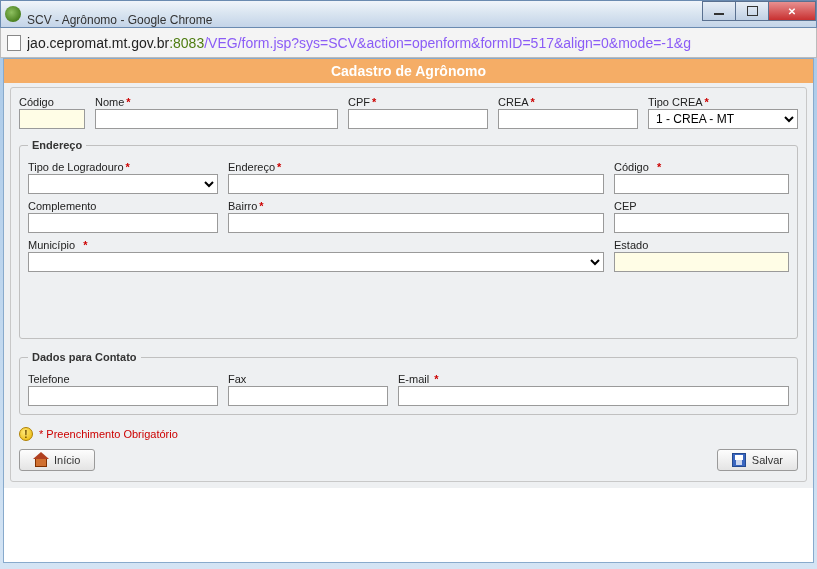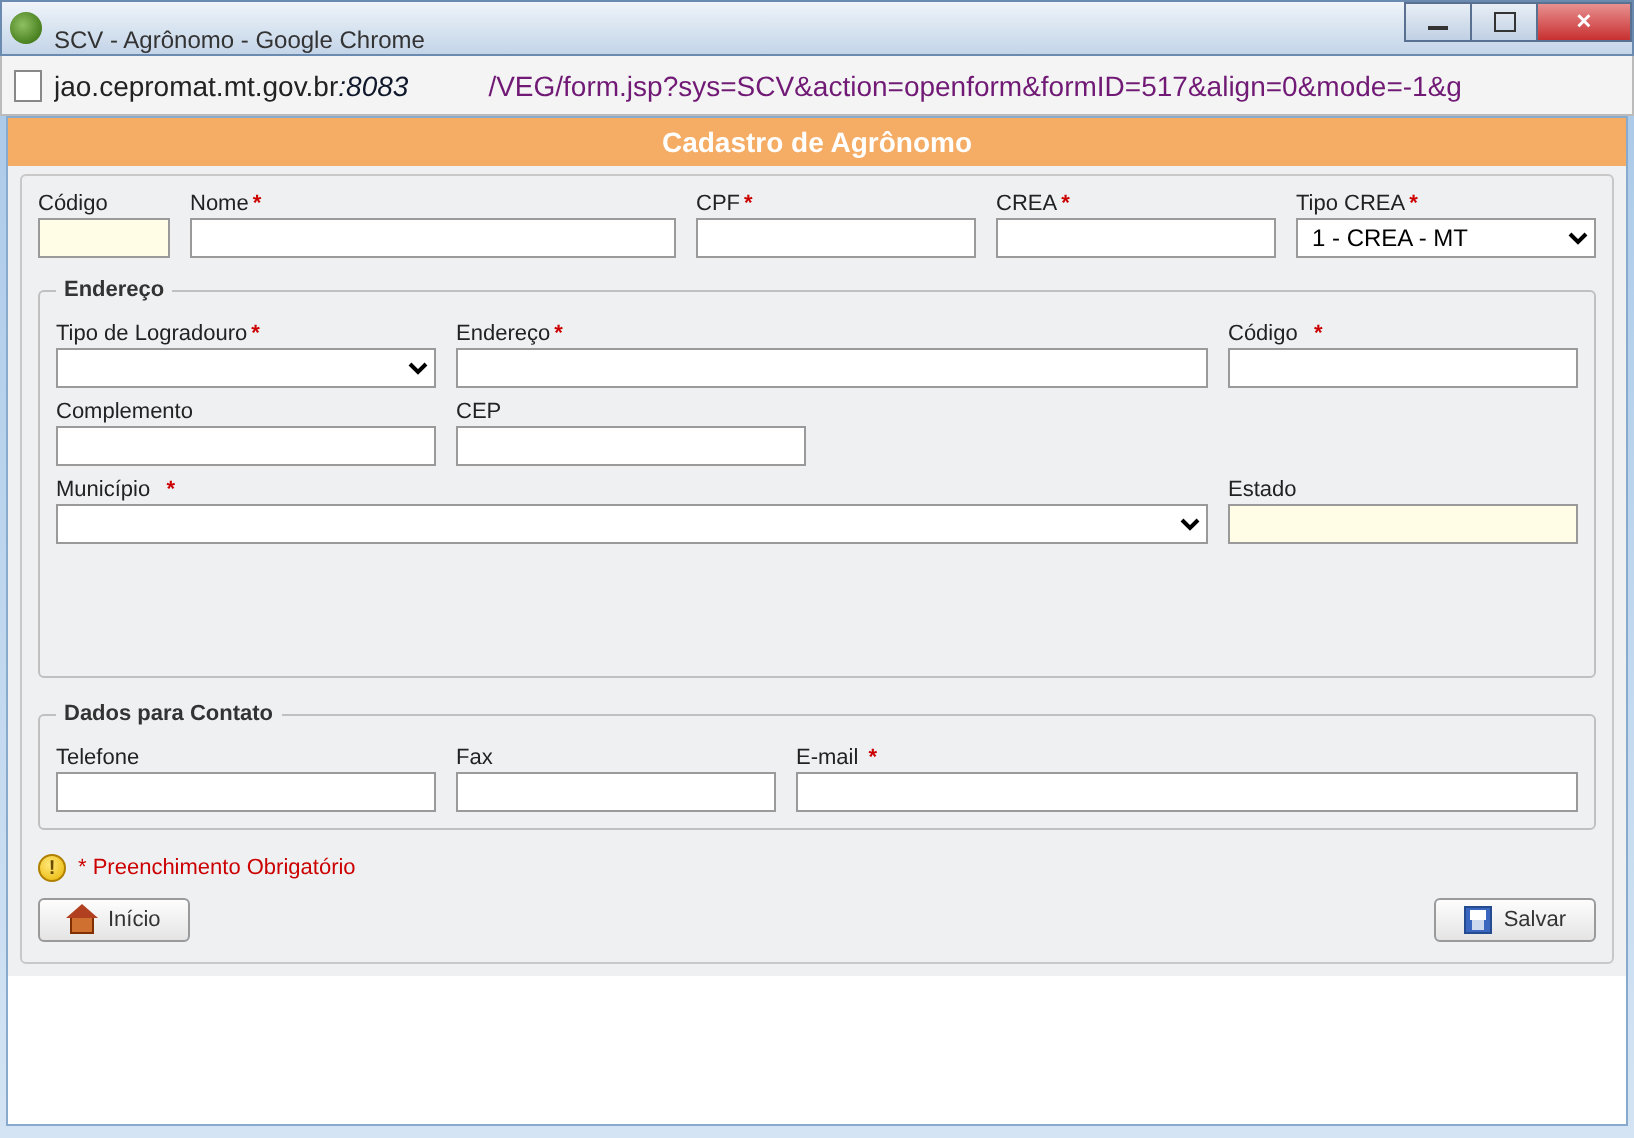--- a/index.html
+++ b/index.html
@@ -61,22 +61,22 @@
     width: 14px; height: 16px;
     border: 1px solid #888;
     background: #fff;
     position: relative;
   }
   .url-text {
     font-size: 14px; color: #333;
     white-space: nowrap; overflow: hidden;
   }
   .url-text .host { color: #222; }
-  .url-text .port { color: #0f172a; font-style: italic; }
-  .url-text .path { color: #701a75; margin-left: 40px; }
+  .url-text .port { color: #4d7c0f; }
+  .url-text .path { color: #8b5cf6; }
   .page {
     background: #fff;
     margin: 0 3px 3px 3px;
     height: 505px;
     border: 1px solid #88aacc;
     overflow: hidden;
   }
   .page-header {
     background: #f5ad66;
     color: #fff;
@@ -237,20 +237,24 @@
             <label><span>Código</span>&nbsp;&nbsp;<span class="req">*</span></label>
             <input type="text" style="">
           </div>
         </div>
 
         <div class="row">
           <div class="field" style="width:190px">
             <label>Complemento</label>
             <input type="text" style="">
           </div>
+          <div class="field" style="flex:1">
+            <label><span>Bairro</span><span class="req">*</span></label>
+            <input type="text" style="">
+          </div>
           <div class="field" style="width:175px">
             <label>CEP</label>
             <input type="text" style="">
           </div>
         </div>
 
         <div class="row">
           <div class="field" style="flex:1">
             <label><span>Município</span>&nbsp;&nbsp;<span class="req">*</span></label>
             <select><option></option></select>

